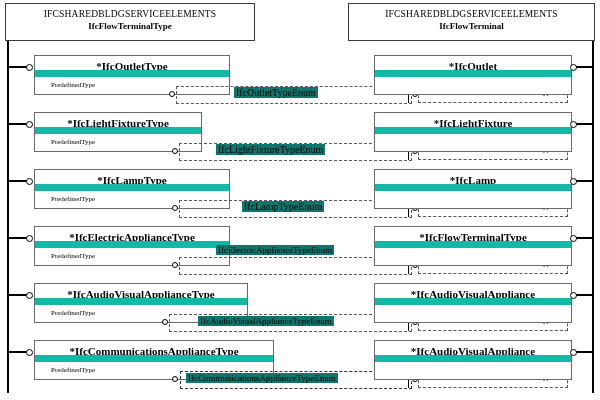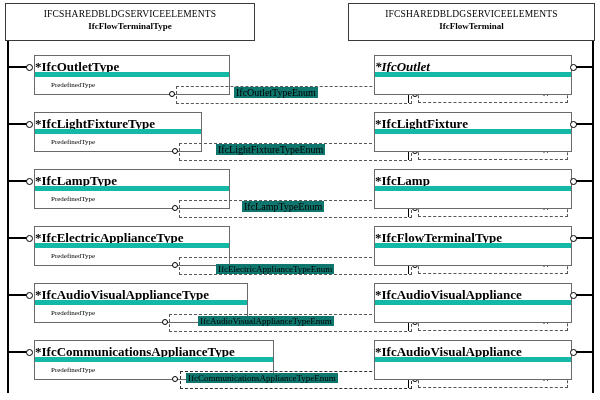--- a/index.html
+++ b/index.html
@@ -36,22 +36,22 @@
   }
   .conn-stub{position:absolute;height:2px;background:#000;}
 
   
   .ent{
     position:absolute;box-sizing:border-box;
     border:1px solid #6a6a6a;background:#fff;
   }
   .ent-title{
     box-sizing:border-box;height:21px;line-height:21px;
-    text-align:left;font-size:13px;font-weight:bold;
-    border-bottom:5px solid #14b8a6;
+    text-align:center;font-size:11px;font-weight:bold;
+    border-bottom:7px solid #14b8a6;
     white-space:nowrap;overflow:hidden;
   }
   .ent-attr{
     box-sizing:border-box;height:17px;line-height:17px;
     font-size:7px;padding-left:16px;white-space:nowrap;overflow:hidden;
   }
 
   
   .attr-dashed{
     position:absolute;box-sizing:border-box;
@@ -106,21 +106,21 @@
   <div class="ent" style="left:34px;top:55px;width:196px;height:40px;">
     <div class="ent-title">*IfcOutletType</div>
     <div class="ent-attr">PredefinedType</div>
   </div>
   <div class="o-circle" style="left:169px;top:91px;"></div>
   <div class="enum-box" style="left:176px;top:86px;width:236px;height:18px;"></div>
   <div class="enum-label" style="left:234px;top:87px;">IfcOutletTypeEnum</div>
   <div class="brk" style="left:408px;top:86px;width:1.4px;height:17px;"></div>
   <div class="o-circle" style="left:412px;top:91px;"></div>
   <div class="attr-dashed" style="left:418px;top:86px;width:150px;height:17px;">PredefinedType</div>
-  <div class="ent" style="left:374px;top:55px;width:198px;height:40px;font-style:italic;">
+  <div class="ent" style="left:374px;top:55px;width:198px;height:40px;">
     <div class="ent-title">*IfcOutlet</div>
   </div>
   <div class="conn-dot" style="left:570px;top:63.5px;"></div>
   <div class="conn-stub" style="left:576px;top:66px;width:17px;"></div>
 
   <div class="conn-stub" style="left:8px;top:123px;width:21px;"></div>
   <div class="conn-dot" style="left:26px;top:120.5px;"></div>
   <div class="ent" style="left:34px;top:112px;width:168px;height:40px;">
     <div class="ent-title">*IfcLightFixtureType</div>
     <div class="ent-attr">PredefinedType</div>
@@ -156,21 +156,21 @@
   <div class="conn-stub" style="left:576px;top:180px;width:17px;"></div>
 
   <div class="conn-stub" style="left:8px;top:237px;width:21px;"></div>
   <div class="conn-dot" style="left:26px;top:234.5px;"></div>
   <div class="ent" style="left:34px;top:226px;width:196px;height:40px;">
     <div class="ent-title">*IfcElectricApplianceType</div>
     <div class="ent-attr">PredefinedType</div>
   </div>
   <div class="o-circle" style="left:172px;top:262px;"></div>
   <div class="enum-box" style="left:179px;top:257px;width:233px;height:18px;"></div>
-  <div class="enum-label" style="left:216px;top:264px;font-size:9px;">IfcElectricApplianceTypeEnum</div>
+  <div class="enum-label" style="left:216px;top:245px;font-size:9px;">IfcElectricApplianceTypeEnum</div>
   <div class="brk" style="left:408px;top:257px;width:1.4px;height:17px;"></div>
   <div class="o-circle" style="left:412px;top:262px;"></div>
   <div class="attr-dashed" style="left:418px;top:257px;width:150px;height:17px;">PredefinedType</div>
   <div class="ent" style="left:374px;top:226px;width:198px;height:40px;">
     <div class="ent-title">*IfcFlowTerminalType</div>
   </div>
   <div class="conn-dot" style="left:570px;top:234.5px;"></div>
   <div class="conn-stub" style="left:576px;top:237px;width:17px;"></div>
 
   <div class="conn-stub" style="left:8px;top:294px;width:21px;"></div>

